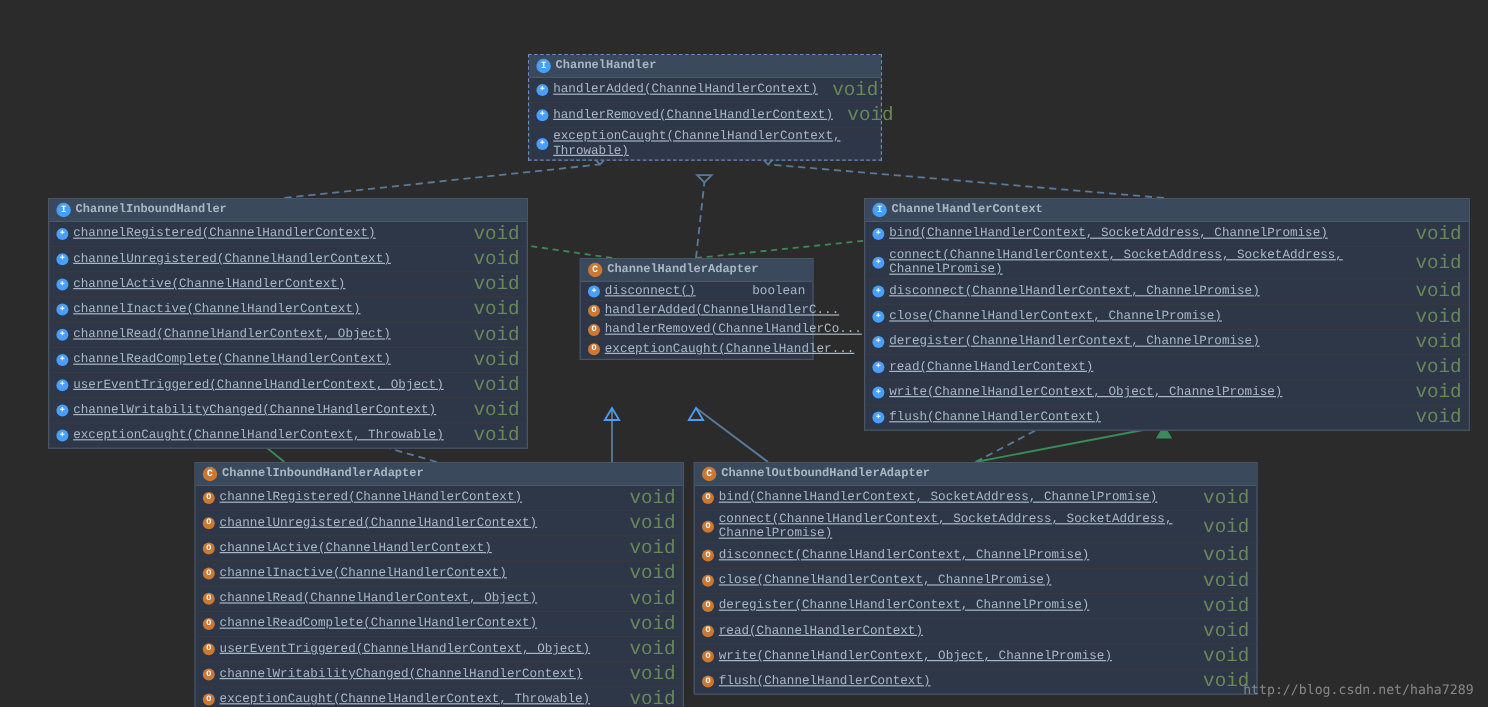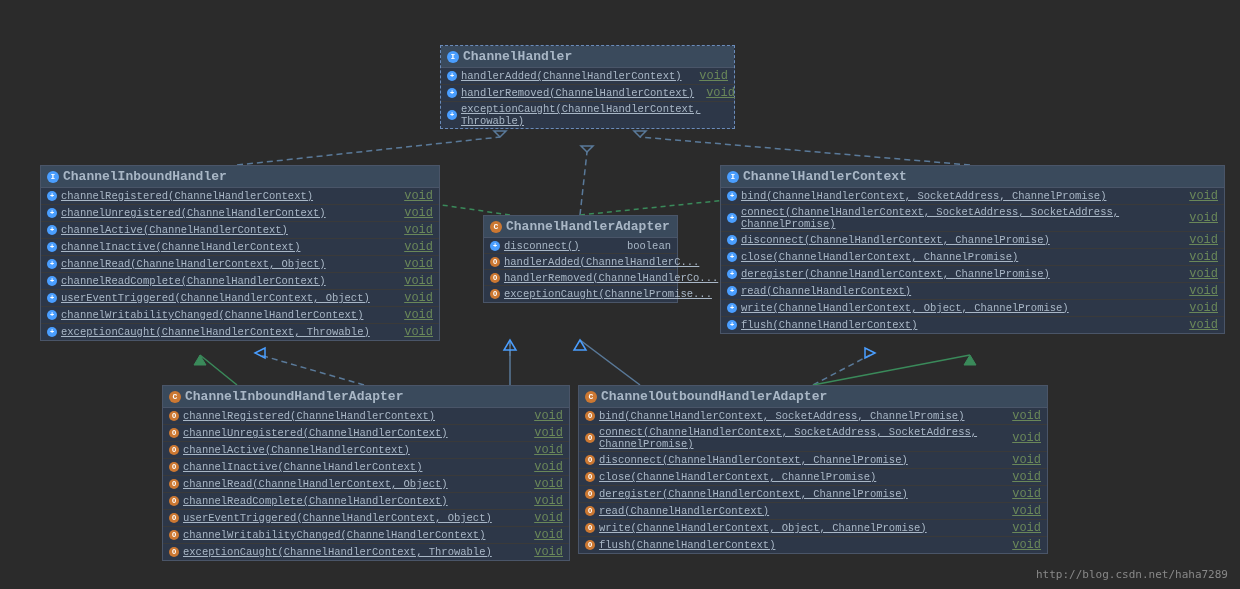--- a/index.html
+++ b/index.html
@@ -30,21 +30,21 @@
       background-color: #3a4a5c;
       padding: 3px 6px;
       border-bottom: 1px solid #4a5568;
       display: flex;
       align-items: center;
       gap: 4px;
     }
     .uml-header-title {
       color: #a9b7c6;
       font-weight: bold;
-      font-size: 13px;
+      font-size: 10px;
     }
     .class-icon {
       width: 12px;
       height: 12px;
       border-radius: 50%;
       display: inline-flex;
       align-items: center;
       justify-content: center;
       font-size: 8px;
       font-weight: bold;
@@ -75,23 +75,22 @@
     .mi-public { background-color: #4a9eff; color: #fff; }
     .mi-override { background-color: #cc7832; color: #fff; }
     .method-name {
       color: #a9b7c6;
       flex: 1;
       font-size: 10.5px;
       text-decoration: underline;
     }
     .method-return {
       color: #6a8759;
-      font-size: 12px;
+      font-size: 16px;
       margin-left: 8px;
-      text-decoration: underline;
     }
     .method-return-bool {
       color: #a9b7c6;
       font-size: 10.5px;
       margin-left: 8px;
     }
     svg.connections {
       position: absolute;
       top: 0; left: 0;
       width: 1240px;
@@ -237,21 +236,21 @@
     <div class="uml-method">
       <span class="method-icon mi-override">O</span>
       <span class="method-name">handlerAdded(ChannelHandlerC...</span>
     </div>
     <div class="uml-method">
       <span class="method-icon mi-override">O</span>
       <span class="method-name">handlerRemoved(ChannelHandlerCo...</span>
     </div>
     <div class="uml-method">
       <span class="method-icon mi-override">O</span>
-      <span class="method-name">exceptionCaught(ChannelPromise...</span>
+      <span class="method-name">exceptionCaught(ChannelHandler...</span>
     </div>
   </div>
 
   <div class="uml-box" style="left:720px; top:165px; width:505px;">
     <div class="uml-header">
       <span class="class-icon icon-interface">I</span>
       <span class="uml-header-title">ChannelHandlerContext</span>
     </div>
     <div class="uml-method">
       <span class="method-icon mi-public">+</span>

